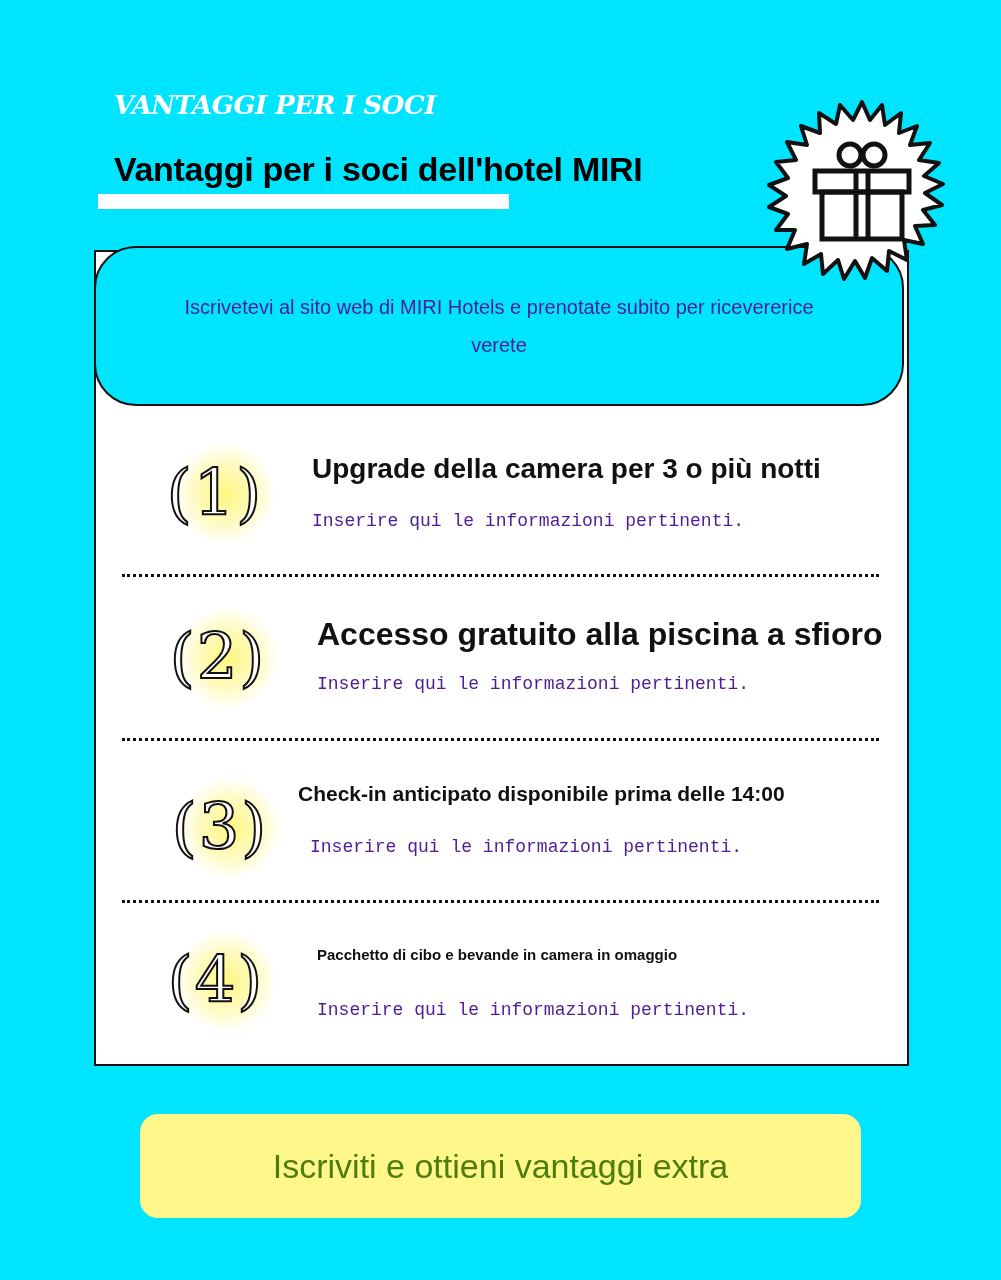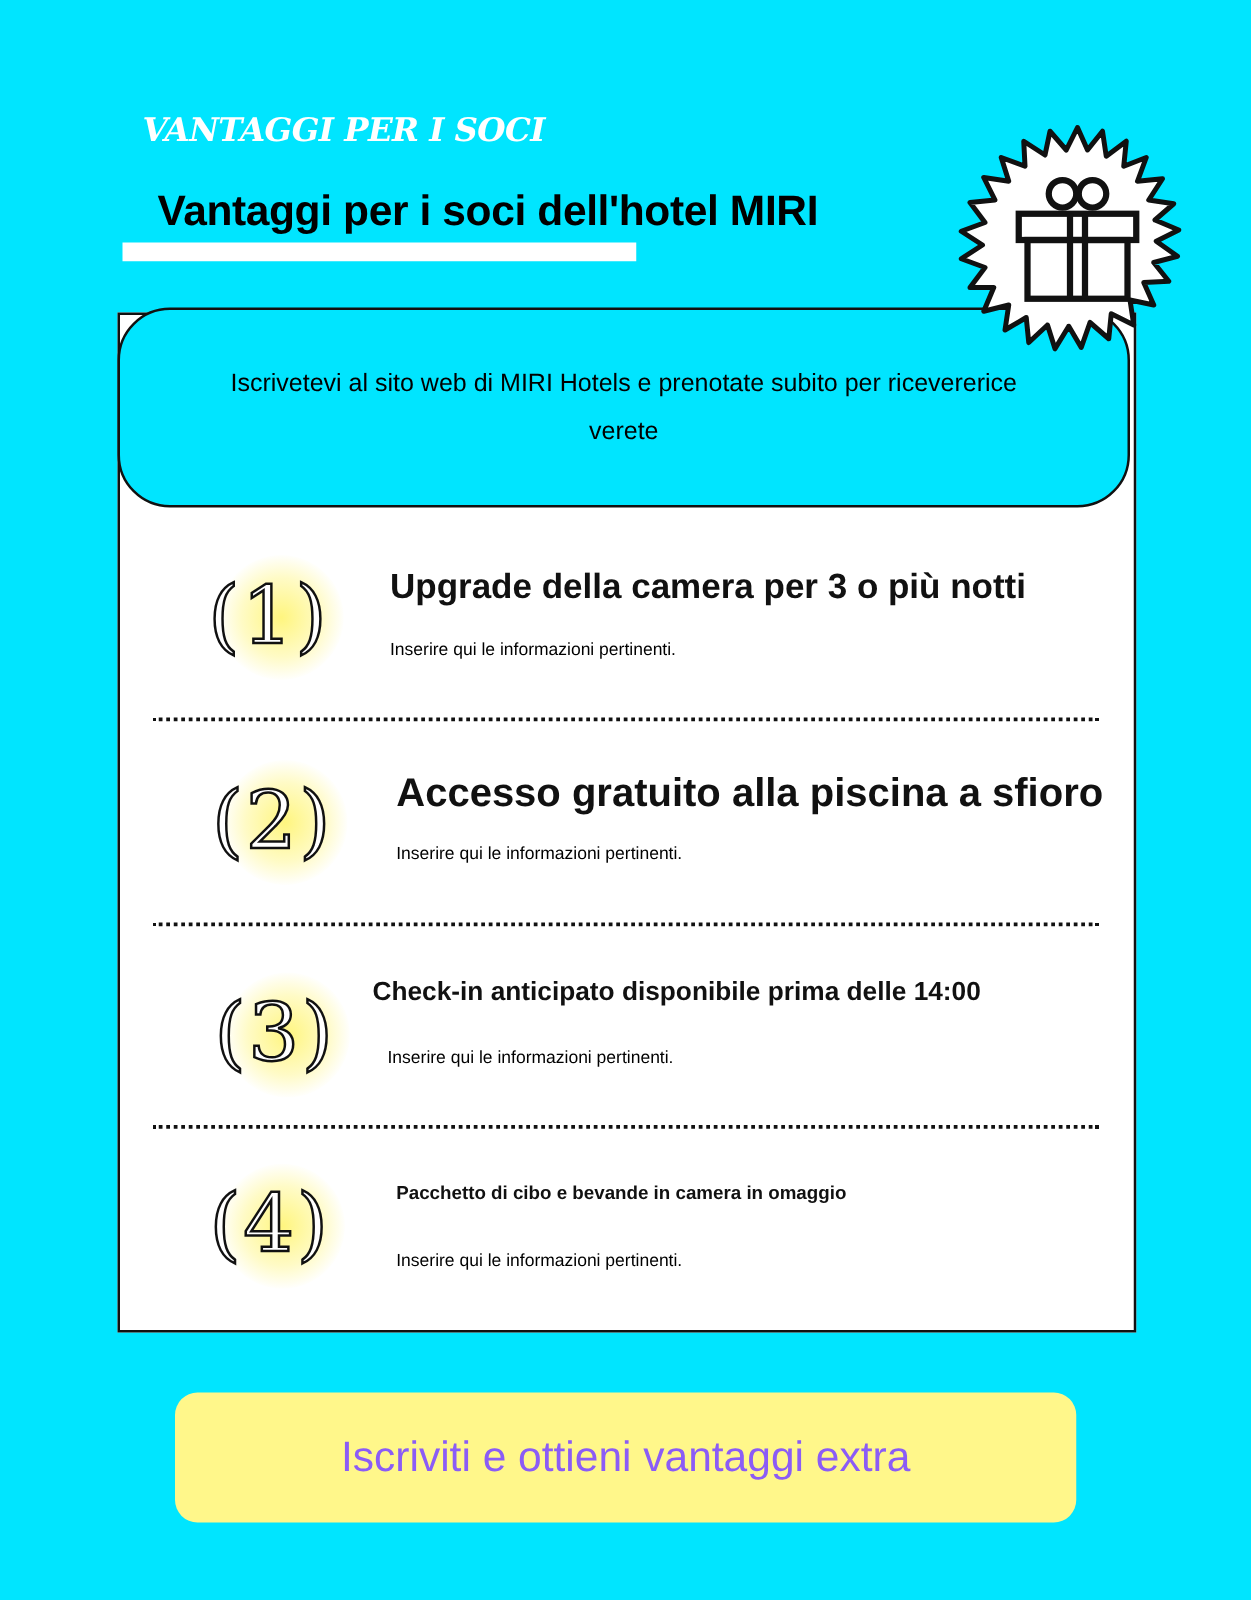--- a/index.html
+++ b/index.html
@@ -10,38 +10,38 @@
     color:#000;
   }
   .eyebrow {
     position:absolute; left:114px; top:90px;
     font-family:"DejaVu Serif", serif; font-style:italic; font-weight:bold;
     font-size:26px; color:#ffffff; letter-spacing:-0.5px;text-align:right;
   }
   .title {
     position:absolute; left:114px; top:150px;
     font-family:"Liberation Sans", sans-serif; font-weight:bold;
-    font-size:34px; color:#000; letter-spacing:-0.3px;margin-left:12px;
+    font-size:34px; color:#000; letter-spacing:-0.3px;
   }
   .title-underline {
     position:absolute; left:98px; top:194px; width:411px; height:15px;
     background:#ffffff;
   }
   .card {
     position:absolute; left:94px; top:250px; width:811px; height:812px;
     background:#ffffff; border:2px solid #111;
   }
   .intro {
     position:absolute; left:94px; top:246px; width:810px; height:160px;
     background:#00e5ff; border:2px solid #111; border-radius:42px;
     box-sizing:border-box;
     display:flex; flex-direction:column; align-items:center; justify-content:center;
     text-align:center;
     font-family:"Liberation Sans", sans-serif; font-size:20px; line-height:38px;
-    color:#000000;
+    color:#4c1d95;
   }
   .badge {
     position:absolute; left:764px; top:98px; width:196px; height:196px;
   }
   .num {
     position:absolute; width:120px; height:110px;
     display:flex; align-items:center; justify-content:center;
   }
   .num .glow {
     position:absolute; left:20px; top:6px; width:100px; height:100px; border-radius:50%;
@@ -49,32 +49,32 @@
   }
   .num .glyph {
     position:relative; font-family:"DejaVu Serif", serif; font-size:64px; line-height:1;
     color:#ffffff; -webkit-text-stroke:2px #111; letter-spacing:2px;
   }
   .item-title {
     position:absolute; font-family:"Liberation Sans", sans-serif; font-weight:bold;
     color:#111; white-space:nowrap;
   }
   .item-desc {
-    position:absolute; font-family:Liberation Sans, sans-serif; font-size:14px;
-    color:#000000; white-space:nowrap;
+    position:absolute; font-family:Liberation Mono, monospace; font-size:18px;
+    color:#4c1d95; white-space:nowrap;
   }
   .divider {
     position:absolute; left:122px; width:757px; height:0;
     border-top:3px dotted #111;
   }
   .cta {
     position:absolute; left:140px; top:1114px; width:721px; height:104px;
     background:#fff78a; border-radius:18px;
     display:flex; align-items:center; justify-content:center;
-    font-family:"Liberation Sans", sans-serif; font-size:34px; color:#8b5cf6;
+    font-family:"Liberation Sans", sans-serif; font-size:34px; color:#4d7c0f;
     cursor:pointer;
   }
 </style>
 </head>
 <body>
 
 <div class="eyebrow">VANTAGGI PER I SOCI</div>
 <div class="title">Vantaggi per i soci dell'hotel MIRI</div>
 <div class="title-underline"></div>
 

